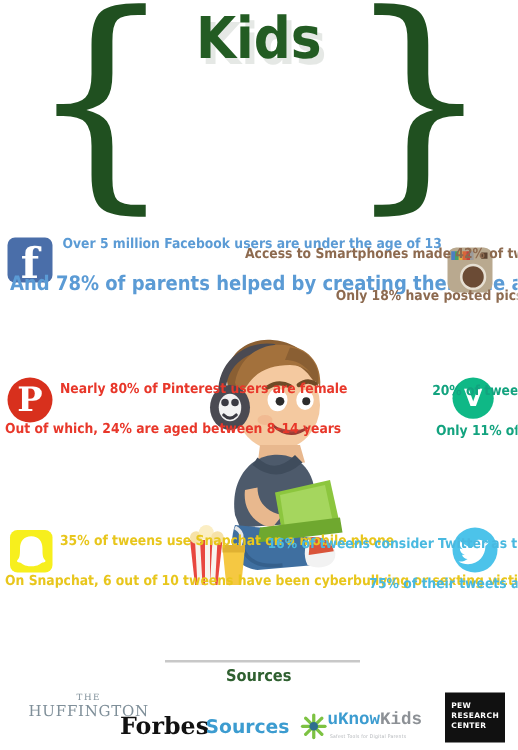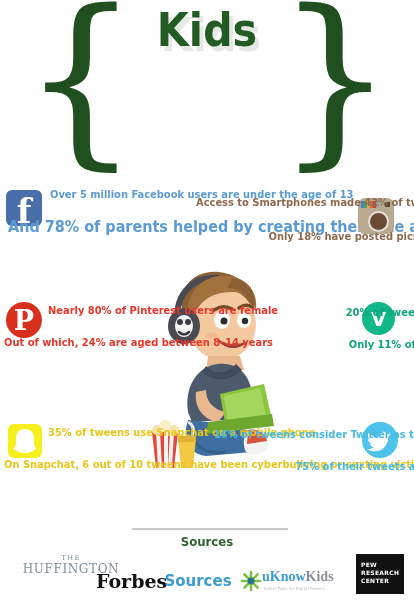--- a/index.html
+++ b/index.html
@@ -175,21 +175,21 @@
 
   
   #logo-mashable { left: 162px; top: 18px; width: 72px; text-align: center;
                    font-family: "DejaVu Sans", "Liberation Sans", sans-serif;
                    font-weight: bold; font-size: 15px; line-height: 19px; color: #3c9cd0; }
 
   
   #logo-uknowkids { left: 240px; top: 8px; width: 106px; }
   #uk-star { position: absolute; left: 0px; top: 8px; width: 22px; height: 22px; }
   #uk-word { position: absolute; left: 22px; top: 6px; width: 84px;
-             font-family: Liberation Serif, serif;
+             font-family: Liberation Mono, monospace;
              font-weight: bold; font-size: 14px; line-height: 17px; }
   #uk-word .uk-a { color: #3c9cd0; }
   #uk-word .uk-b { color: #8d9196; }
   #uk-tag { position: absolute; left: 24px; top: 24px; width: 82px;
             font-size: 4px; line-height: 6px; color: #b3b6ba; letter-spacing: 0.2px; }
 
   
   #logo-pew { left: 356px; top: 0px; width: 48px; height: 40px;
               background: #111; }
   #logo-pew .pew-txt {

